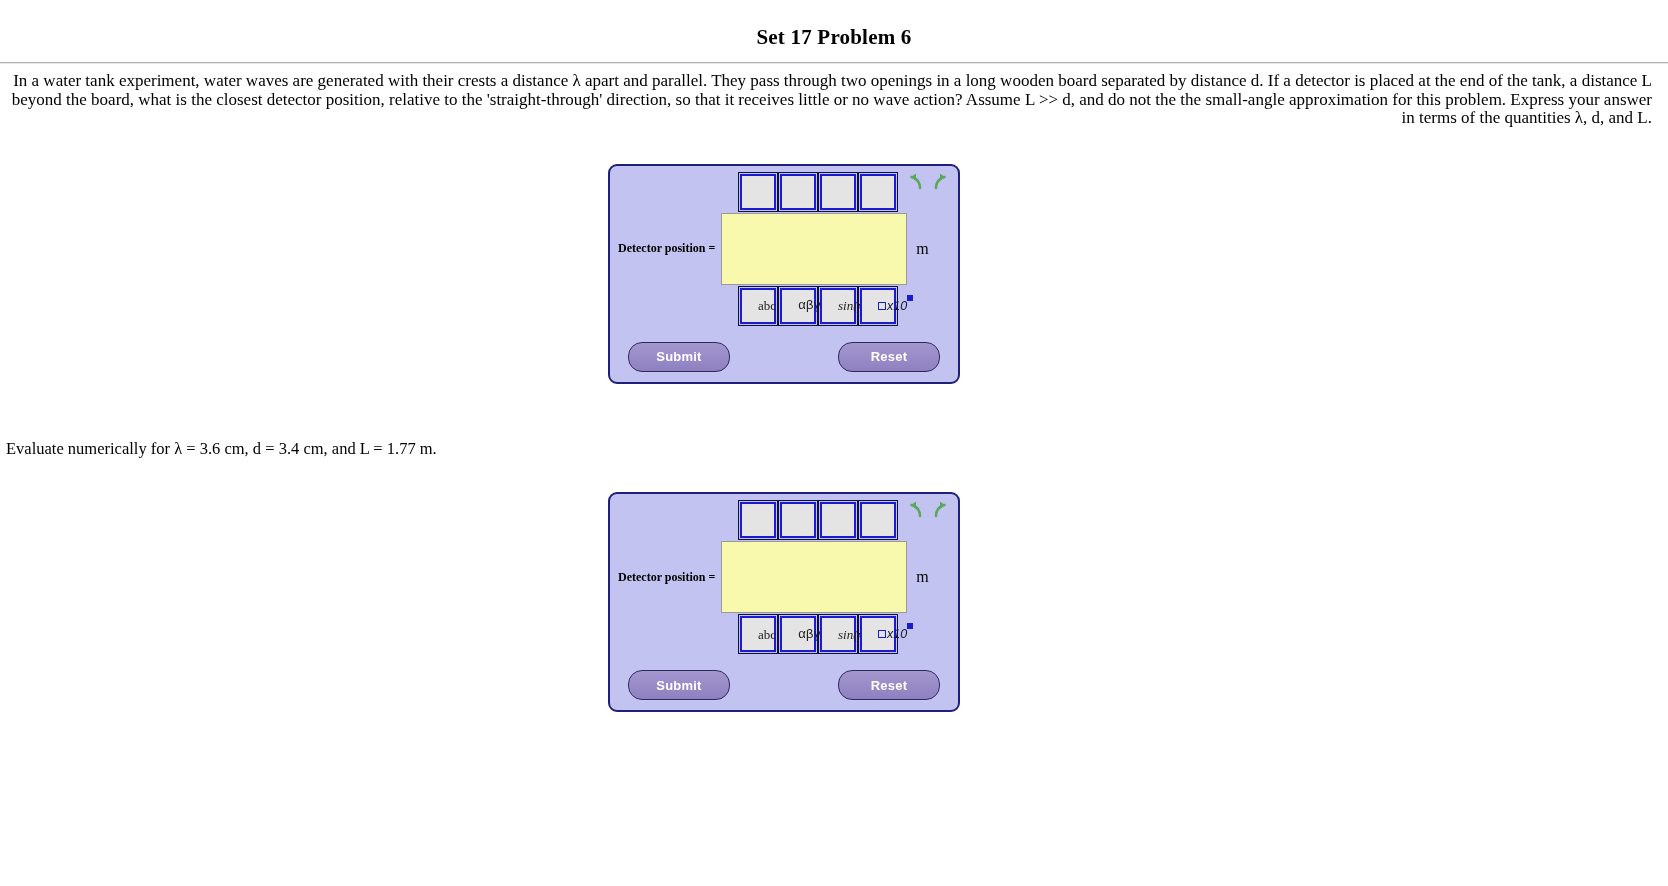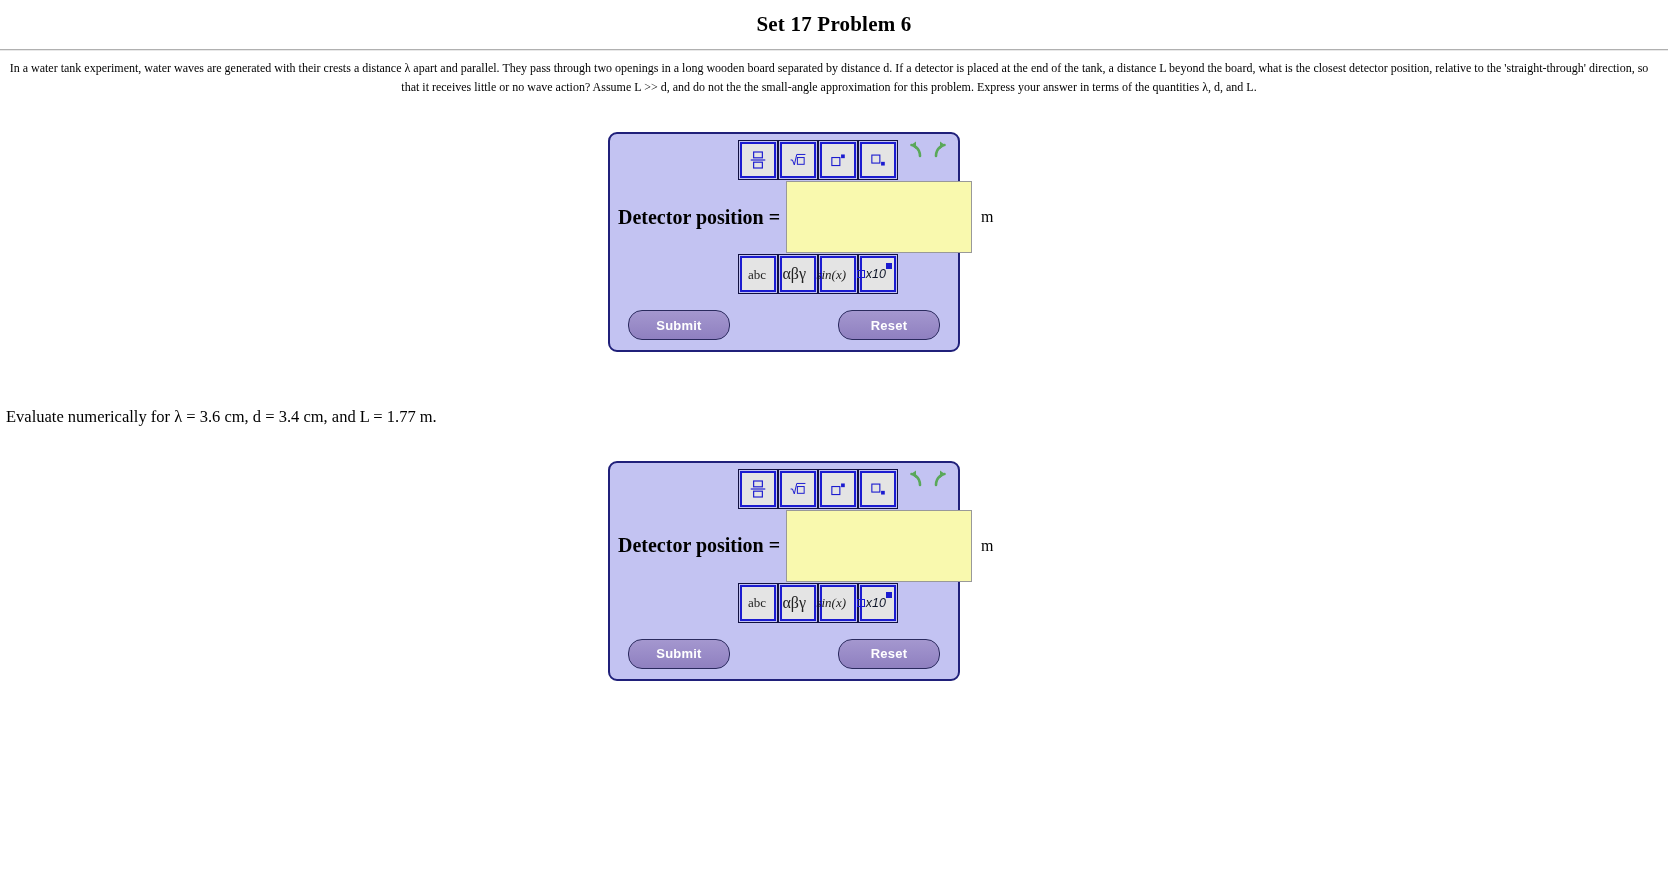--- a/index.html
+++ b/index.html
@@ -11,38 +11,38 @@
     color: #000000;
     overflow: hidden;
   }
 
   .page-title {
     text-align: center;
     font-family: "Liberation Serif", "DejaVu Serif", serif;
     font-weight: bold;
     font-size: 21px;
     margin: 0;
-    padding: 12px 0 12px 0;
+    padding: 25px 0 12px 0;
     letter-spacing: 0.2px;
   }
 
   .title-rule {
     height: 0;
     border: 0;
     border-top: 1px solid #b0b0b0;
     border-bottom: 1px solid #e8e8e8;
     margin: 0 0 0 0;
     width: 100%;
   }
 
   .problem-text {
-    font-size: 12px;
+    font-size: 17px;
     line-height: 18.6px;
     padding: 8px 8px 0 6px;
-    text-align: center;
+    text-align: right;
     max-width: 1660px;
   }
 
   .secondary-text {
     font-size: 16.5px;
     line-height: 18.6px;
     padding: 0 8px 0 6px;
   }
 
   .spacer-a { height: 36px; }
@@ -84,33 +84,33 @@
 
   .mbtn {
     width: 36px;
     height: 36px;
     background: #e4e4e4;
     border: 2px solid #1b1bd0;
     outline: 1px solid #101040;
     outline-offset: 1px;
     display: flex;
     align-items: center;
-    justify-content: flex-end;
-    padding: 8px;
+    justify-content: flex-start;
+    padding: 16px;
     cursor: pointer;
   }
   .mbtn svg { display: block; }
   .mbtn .lbl {
     font-family: "Liberation Serif", "DejaVu Serif", serif;
     font-size: 13px;
     color: #222;
     line-height: 1;
   }
   .mbtn .lbl.ital { font-style: italic; }
-  .mbtn .lbl.greek { font-size: 16px; }
+  .mbtn .lbl.greek { font-size: 13px; font-family: Liberation Mono, monospace; }
 
   .sci {
     position: relative;
     font-style: italic;
     font-size: 12.5px;
     color: #0f172a;
     display: flex;
     align-items: center;
     line-height: 1;
   }
@@ -127,21 +127,21 @@
     background: #1b1bd0;
   }
 
   .field-row {
     display: flex;
     align-items: center;
     margin: 3px 0 3px 0;
   }
   .field-label {
     font-weight: bold;
-    font-size: 20px;
+    font-size: 12px;
     white-space: nowrap;
     padding-right: 6px;
     font-family: "Liberation Serif", "DejaVu Serif", serif;
   }
   .answer-input {
     flex: 0 0 auto;
     width: 186px;
     height: 72px;
     background: #f9f9ae;
     border: 1px solid #999999;

